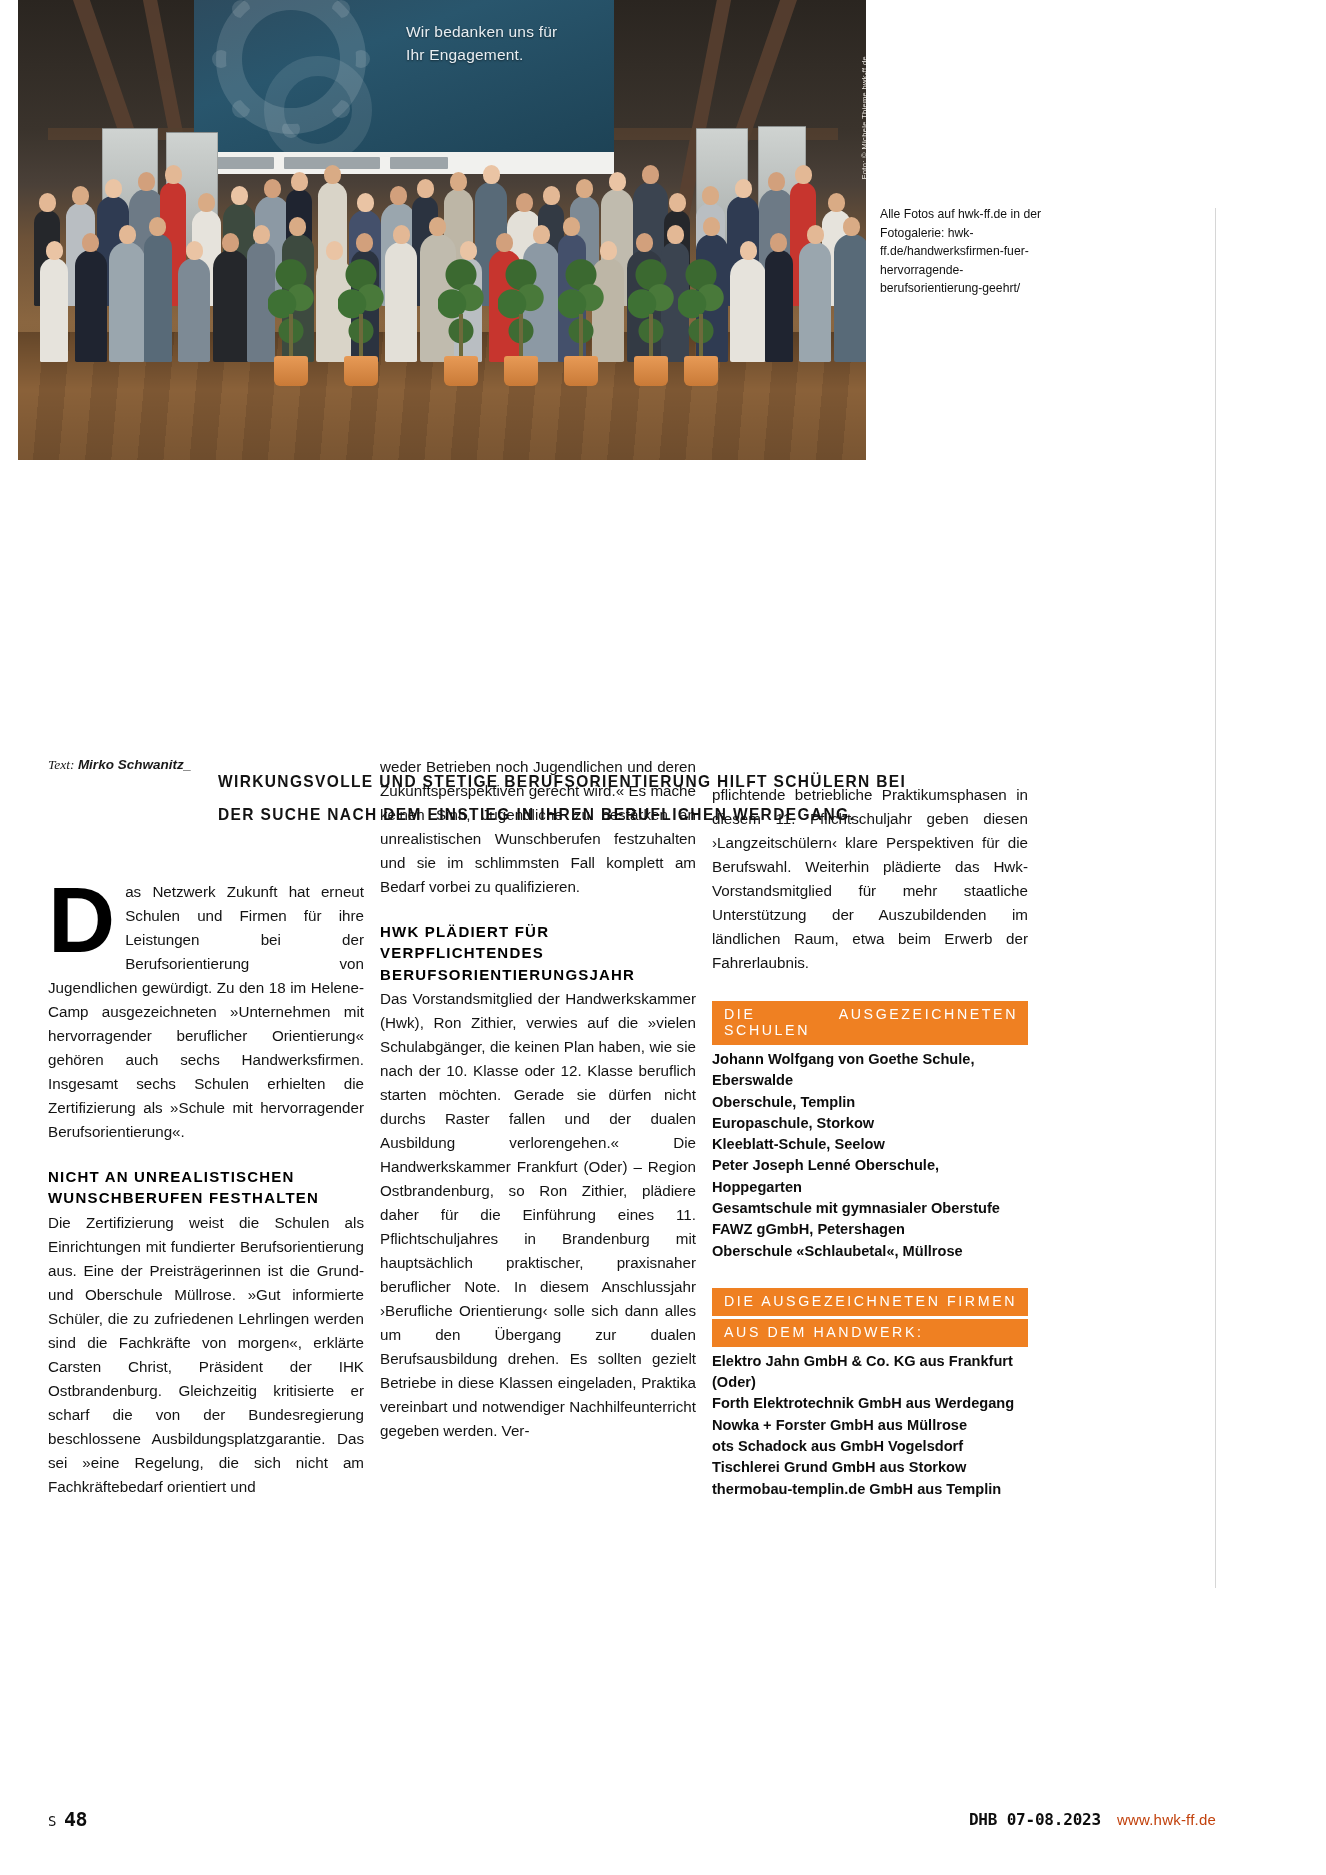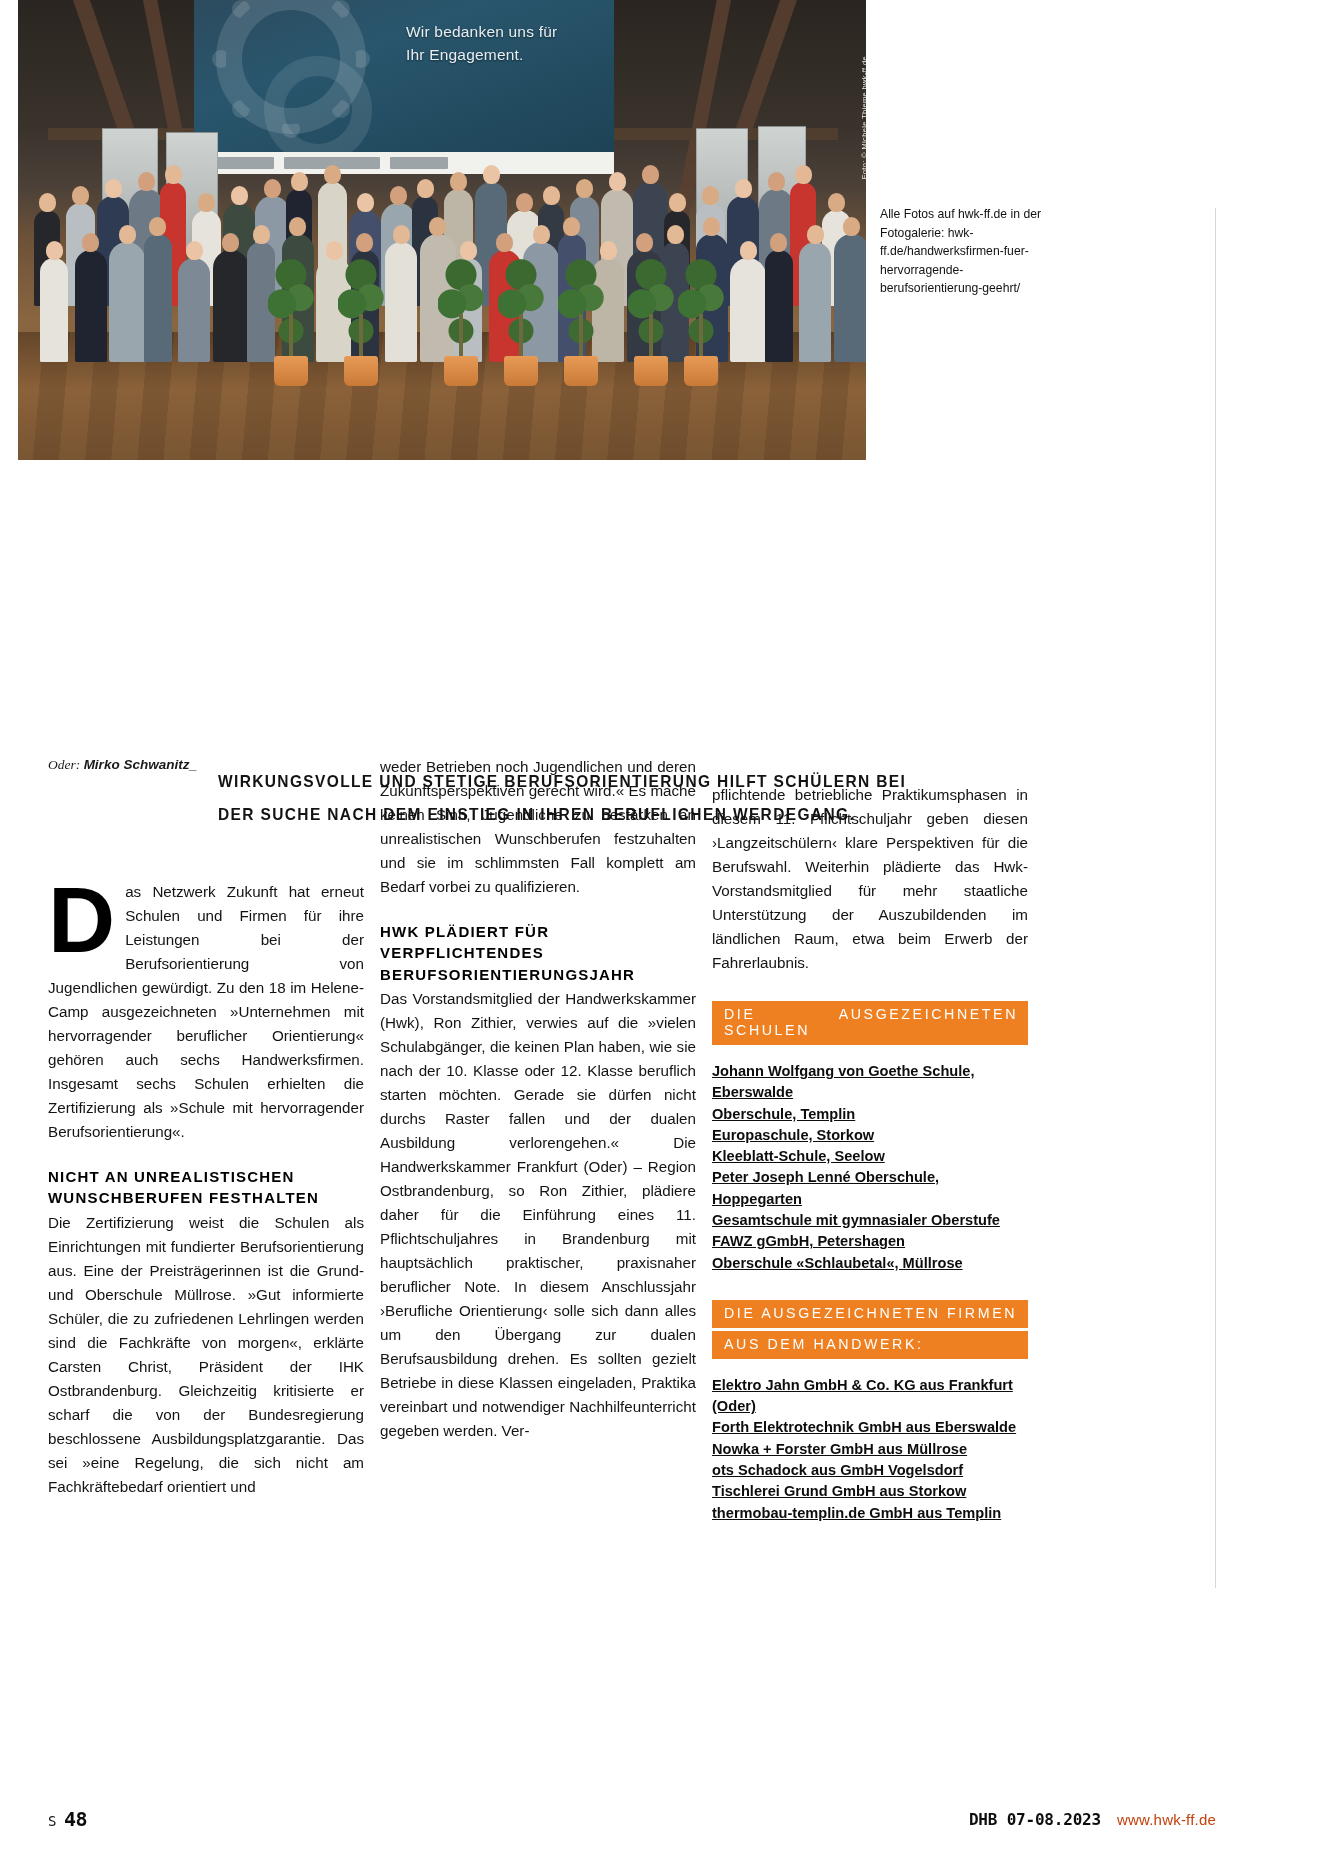--- a/index.html
+++ b/index.html
@@ -321,28 +321,27 @@
     font-weight: 400;
     letter-spacing: 2.6px;
     padding: 6px 10px 6px 12px;
     margin-bottom: 3px;
     text-transform: uppercase;
     line-height: 1.12;
   }
   .badge-group { margin-top: 26px; }
 
   .award-list {
-    margin-top: 16px;
+    margin-top: 4px;
     font-family: "Liberation Sans", sans-serif;
     font-weight: 700;
     font-size: 14.6px;
     line-height: 1.46;
     color: #0d0d0d;
     text-align: left;
-    text-decoration: underline;
   }
   .award-list div { white-space: normal; }
 
   
   .footer-left {
     position: absolute;
     left: 48px;
     bottom: 44px;
     display: flex;
     align-items: baseline;
@@ -604,21 +603,21 @@
     </div>
 
   <div class="side-caption">Alle Fotos auf hwk-ff.de in der Fotogalerie: hwk-ff.de/handwerksfirmen-fuer-hervorragende-berufsorientierung-geehrt/</div>
 
   <div class="edge-rule"></div>
 
 
   <div class="subtitle">Wirkungsvolle und stetige Berufsorientierung hilft Schülern bei der Suche nach dem Einstieg in ihren beruflichen Werdegang.</div>
 
   <div class="byline">
-    <span>Oder:</span>
+    <span>Text:</span>
     <b>Mirko Schwanitz_</b>
   </div>
 
   <div class="col col1">
     <p><span class="dropcap">D</span><span>as Netzwerk Zukunft hat erneut Schulen und Firmen für ihre Leistungen bei der Berufsorientierung von Jugendlichen gewürdigt. Zu den 18 im Helene-Camp ausgezeichneten »Unternehmen mit hervorragender beruflicher Orientierung« gehören auch sechs Handwerksfirmen. Insgesamt sechs Schulen erhielten die Zertifizierung als »Schule mit hervorragender Berufsorientierung«.</span></p>
     <h2 class="subhead">Nicht an unrealistischen Wunschberufen festhalten</h2>
     <p>Die Zertifizierung weist die Schulen als Einrichtungen mit fundierter Berufsorientierung aus. Eine der Preisträgerinnen ist die Grund- und Oberschule Müllrose. »Gut informierte Schüler, die zu zufriedenen Lehrlingen werden sind die Fachkräfte von morgen«, erklärte Carsten Christ, Präsident der IHK Ostbrandenburg. Gleichzeitig kritisierte er scharf die von der Bundesregierung beschlossene Ausbildungsplatzgarantie. Das sei »eine Regelung, die sich nicht am Fachkräftebedarf orientiert und</p>
   </div>
 
   <div class="col col2">
@@ -641,21 +640,21 @@
           <div>Gesamtschule mit gymnasialer Oberstufe FAWZ gGmbH, Petershagen</div>
           <div>Oberschule «Schlaubetal«, Müllrose</div>
         </div>
     </div>
 
     <div class="badge-group">
       <span class="badge">Die ausgezeichneten Firmen</span>
       <span class="badge">aus dem Handwerk:</span>
       <div class="award-list">
           <div>Elektro Jahn GmbH &amp; Co. KG aus Frankfurt (Oder)</div>
-          <div>Forth Elektrotechnik GmbH aus Eberswalde</div>
+          <div>Forth Elektrotechnik GmbH aus Werdegang</div>
           <div>Nowka + Forster GmbH aus Müllrose</div>
           <div>ots Schadock aus GmbH Vogelsdorf</div>
           <div>Tischlerei Grund GmbH aus Storkow</div>
           <div>thermobau-templin.de GmbH aus Templin</div>
         </div>
     </div>
   </div>
 
   <div class="footer-left">
     <span class="s">S</span>

